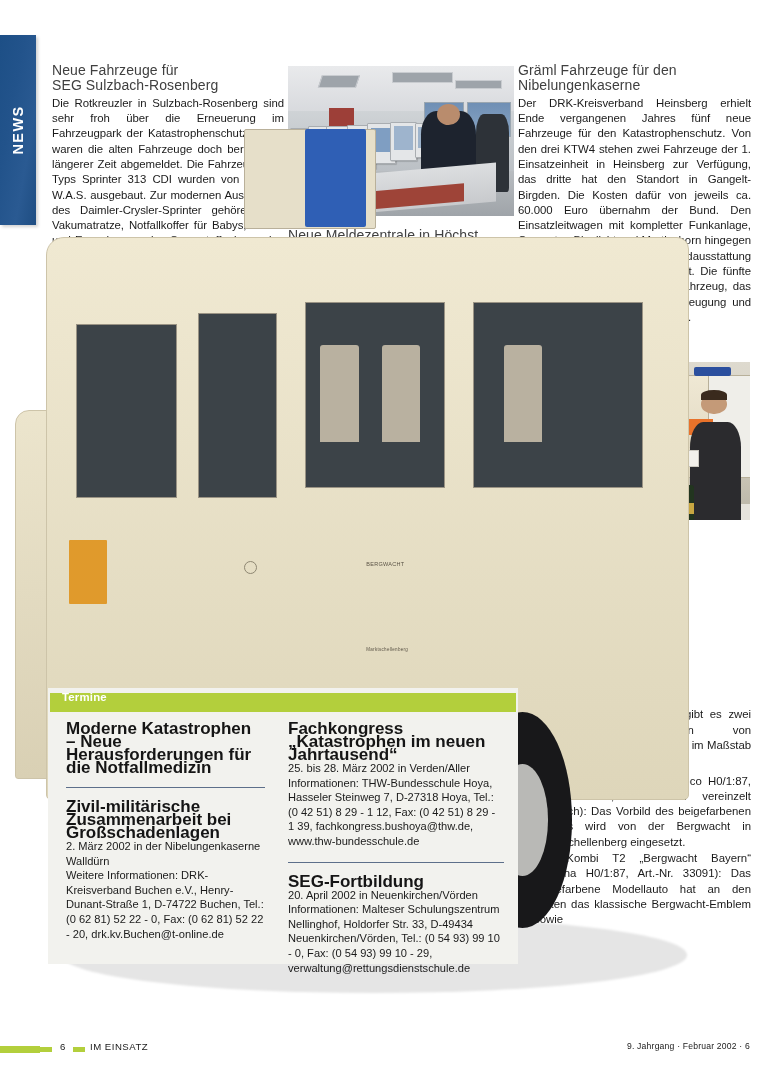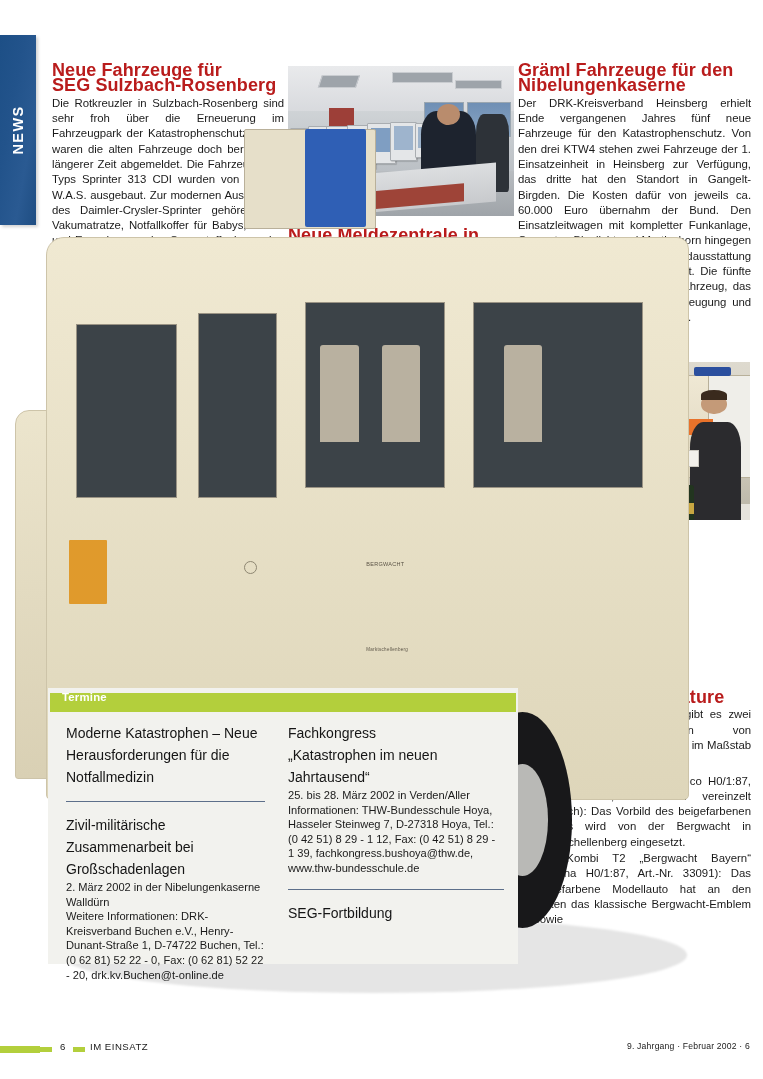--- a/index.html
+++ b/index.html
@@ -55,24 +55,24 @@
   .col {
     position: absolute;
     top: 63px;
   }
   .col-1 { left: 52px;  width: 232px; }
   .col-2 { left: 288px; width: 226px; }
   .col-3 { left: 518px; width: 233px; }
 
   h2.art-title {
     margin: 0 0 2px 0;
-    font-size: 18px;
-    font-weight: bold;
+    font-size: 14px;
+    font-weight: normal;
     line-height: 15.4px;
-    color: #b91c1c;
+    color: #404040;
     letter-spacing: 0.1px;
   }
   p.art-body {
     margin: 0;
     font-size: 11.4px;
     line-height: 15.3px;
     color: #1a1a1a;
     text-align: justify;
     hyphens: auto;
     letter-spacing: -0.05px;
@@ -185,23 +185,23 @@
     position: absolute;
     left: 0;
     top: 34px;
     width: 470px;
     display: flex;
   }
   .termine-col { width: 235px; padding: 0 18px 0 18px; box-sizing: border-box; }
   .termine-col.right { padding-left: 5px; padding-right: 14px; }
   .ev-title {
     margin: 0;
-    font-size: 14px;
-    line-height: 22px;
-    font-weight: normal;
+    font-size: 17px;
+    line-height: 13px;
+    font-weight: bold;
     color: #151515;
   }
   .ev-body {
     margin: 0;
     font-size: 11.1px;
     line-height: 14.6px;
     color: #1a1a1a;
   }
   .ev-rule {
     margin: 13px 0 12px 0;
@@ -477,20 +477,22 @@
       <div class="termine-col right">
         <div>
           <p class="ev-title" style="white-space:pre-line">Fachkongress
 „Katastrophen im neuen Jahrtausend“</p>
           <p class="ev-body" style="white-space:pre-line">25. bis 28. März 2002 in Verden/Aller
 Informationen: THW-Bundesschule Hoya, Hasseler Steinweg 7, D-27318 Hoya, Tel.: (0 42 51) 8 29 - 1 12, Fax: (0 42 51) 8 29 - 1 39, fachkongress.bushoya@thw.de, www.thw-bundesschule.de</p>
         </div>
         <hr class="ev-rule">
         <div>
           <p class="ev-title" style="white-space:pre-line">SEG-Fortbildung</p>
+          <p class="ev-body" style="white-space:pre-line">20. April 2002 in Neuenkirchen/Vörden
+Informationen: Malteser Schulungszentrum Nellinghof, Holdorfer Str. 33, D-49434 Neuenkirchen/Vörden, Tel.: (0 54 93) 99 10 - 0, Fax: (0 54 93) 99 10 - 29, verwaltung@rettungsdienstschule.de</p>
         </div>
       </div>
     </div>
   </div>
 
   <div class="footer-green-stub"></div>
   <div class="footer">
     <div class="footer-bar"></div>
     <div class="footer-pageno">6</div>
     <div class="footer-dash"></div>

